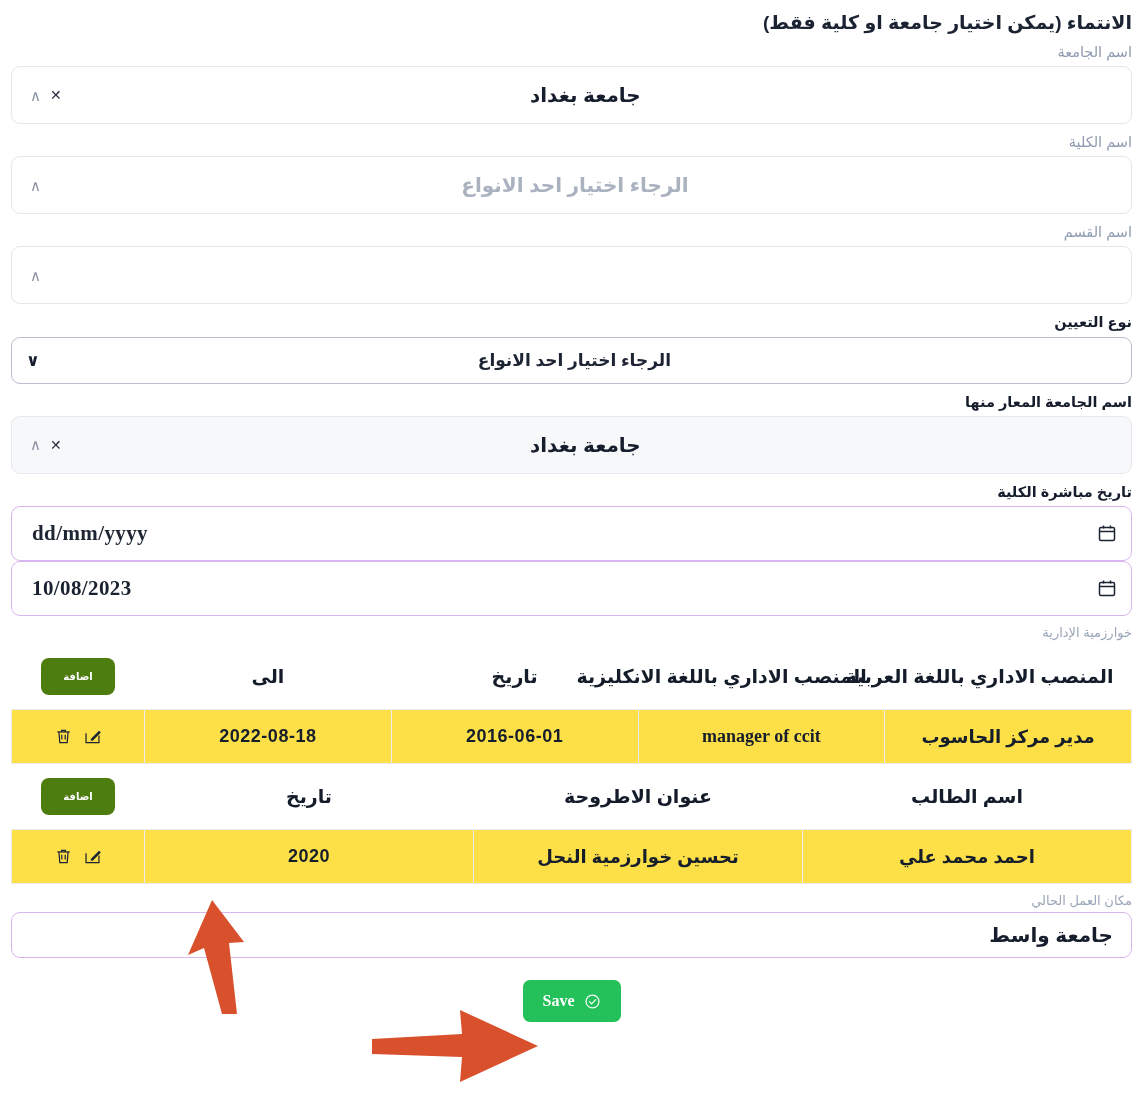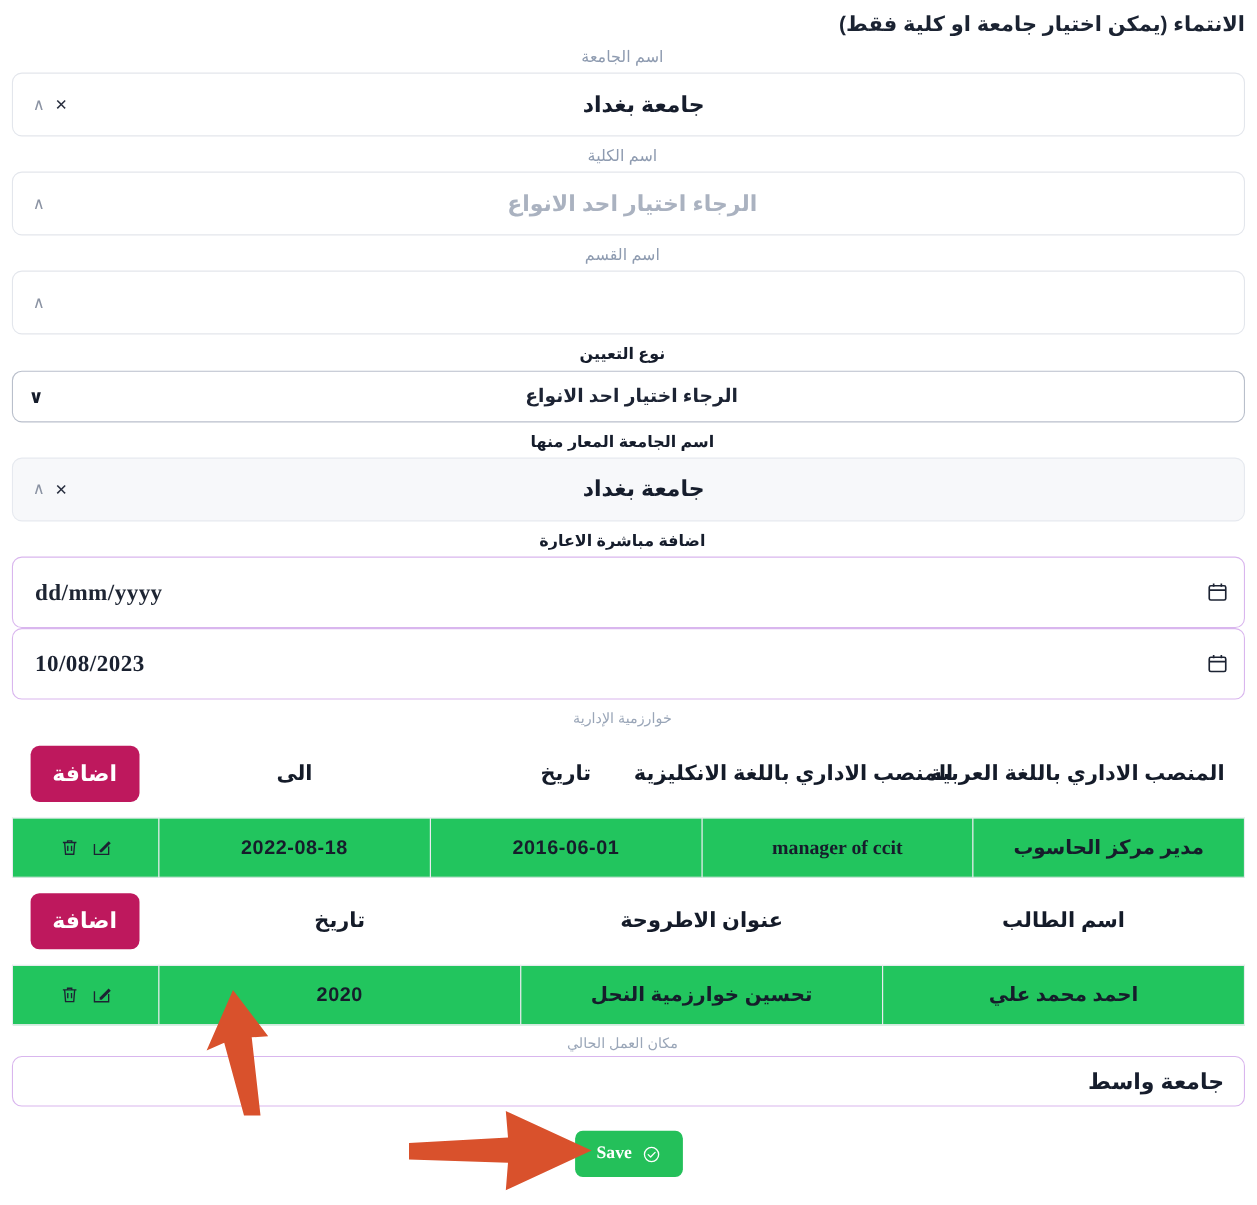--- a/index.html
+++ b/index.html
@@ -21,21 +21,21 @@
   
   .section-title {
     text-align: right;
     font-size: 19px;
     font-weight: 700;
     color: #1b2332;
     padding: 11px 11px 0 0;
     letter-spacing: .1px;
   }
   .fld-label {
-    text-align: center;
+    text-align: right;
     font-size: 14.5px;
     padding: 9px 11px 5px 0;
     line-height: 1.25;
   }
   .fld-label.muted { color: #8e9bb0; font-weight: 400; }
   .fld-label.dark  { color: #151c2b; font-weight: 700; }
   .fld-label.small-muted { color: #9aa6b8; font-weight: 400; font-size: 13px; padding-bottom: 3px;}
 
   
   .ctrl-wrap { padding: 0 11px 0 11px; }
@@ -87,21 +87,21 @@
   .select-box.native {
     border: 1px solid #b9bfcb;
     min-height: 47px;
     padding: 0 22px 0 10px;
   }
   .select-box.native .value { font-size: 17px; font-weight: 600; color: #1d2434; }
 
   
   .date-box {
     position: relative;
-    height: 65px;
+    height: 55px;
     border: 1.6px solid #d9b6ee;
     border-radius: 9px;
     background: #fff;
     display: flex;
     align-items: center;
     direction: ltr;
     padding: 0 14px 0 20px;
     justify-content: space-between;
   }
   .date-box .dval {
@@ -132,39 +132,39 @@
     background: transparent;
     white-space: nowrap;
   }
   table.grid tbody td {
     border: 1px solid #e9ebef;
     padding: 14px 18px;
     font-size: 18px;
     font-weight: 700;
     color: #161d2b;
     text-align: center;
-    background: #22c55e;
+    background: #fde047;
     height: 54px;
   }
   table.grid tbody td.en {
     font-family: "Liberation Serif", "DejaVu Serif", serif;
     font-weight: 700;
   }
   table.grid tbody td.num {
     font-family: "Liberation Sans", sans-serif;
     letter-spacing: .5px;
   }
   .th-addcell { width: 133px; text-align: center; }
   .btn-add {
     display: inline-block;
-    background: #be185d;
+    background: #4d7c0f;
     color: #ffffff;
     border: none;
     border-radius: 8px;
-    font-size: 20px;
+    font-size: 10px;
     font-weight: 700;
     padding: 13px 20px;
     cursor: pointer;
     font-family: inherit;
     min-width: 74px;
   }
   .row-actions {
     display: flex;
     gap: 10px;
     align-items: center;
@@ -266,21 +266,21 @@
   <div class="ctrl-wrap">
     <div class="select-box grayed">
       <span class="value">جامعة بغداد</span>
       <span class="indicators">
         <span class="ind-chev up"></span>
         <span class="ind-clear">✕</span>
       </span>
     </div>
   </div>
 
-  <div class="fld-label dark">اضافة مباشرة الاعارة</div>
+  <div class="fld-label dark">تاريخ مباشرة الكلية</div>
   <div class="ctrl-wrap">
     <div class="date-box">
       <span class="dval ph">dd/mm/yyyy</span>
       <span class="ico-btn">
         <svg class="cal-ico" viewBox="0 0 20 20" fill="none" stroke="#1c2333" stroke-width="1.5">
           <rect x="2.5" y="4.5" width="15" height="13" rx="1.5"></rect>
           <line x1="2.5" y1="8.5" x2="17.5" y2="8.5"></line>
           <line x1="6.5" y1="2.5" x2="6.5" y2="5.5"></line>
           <line x1="13.5" y1="2.5" x2="13.5" y2="5.5"></line>
         </svg>

